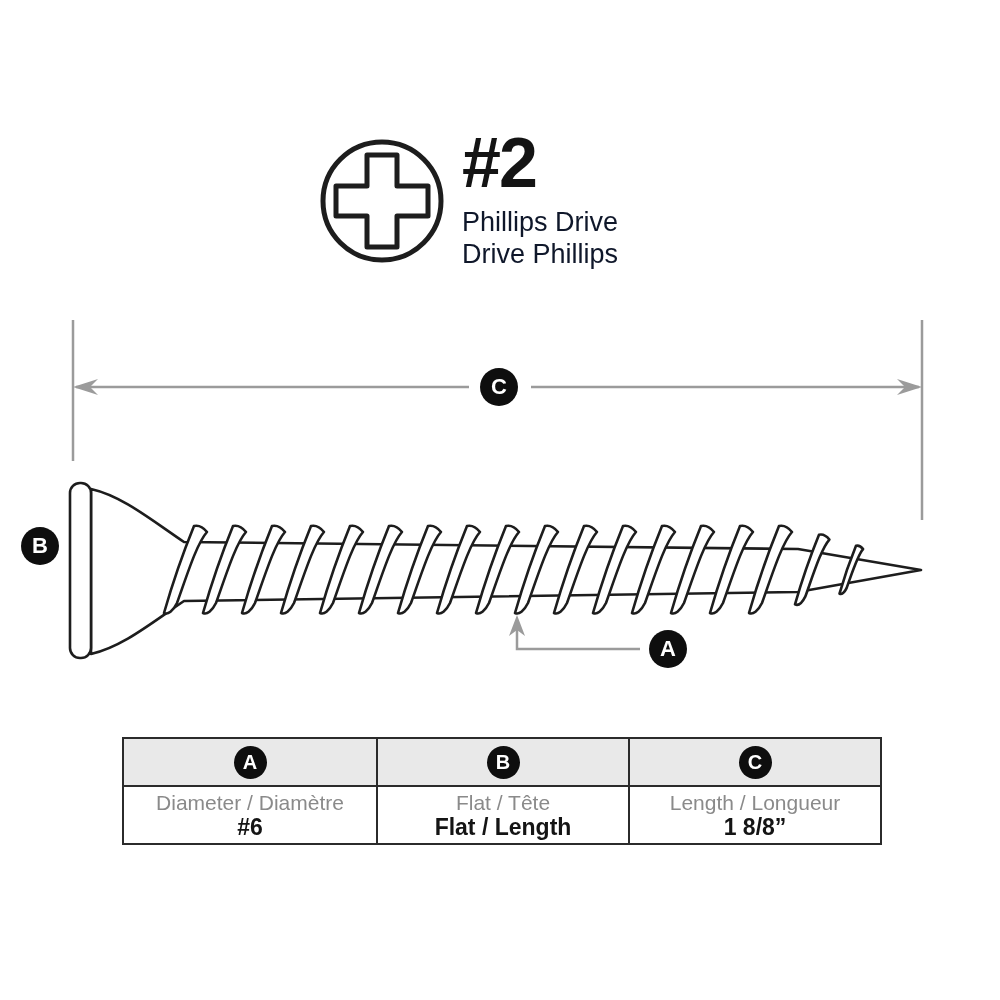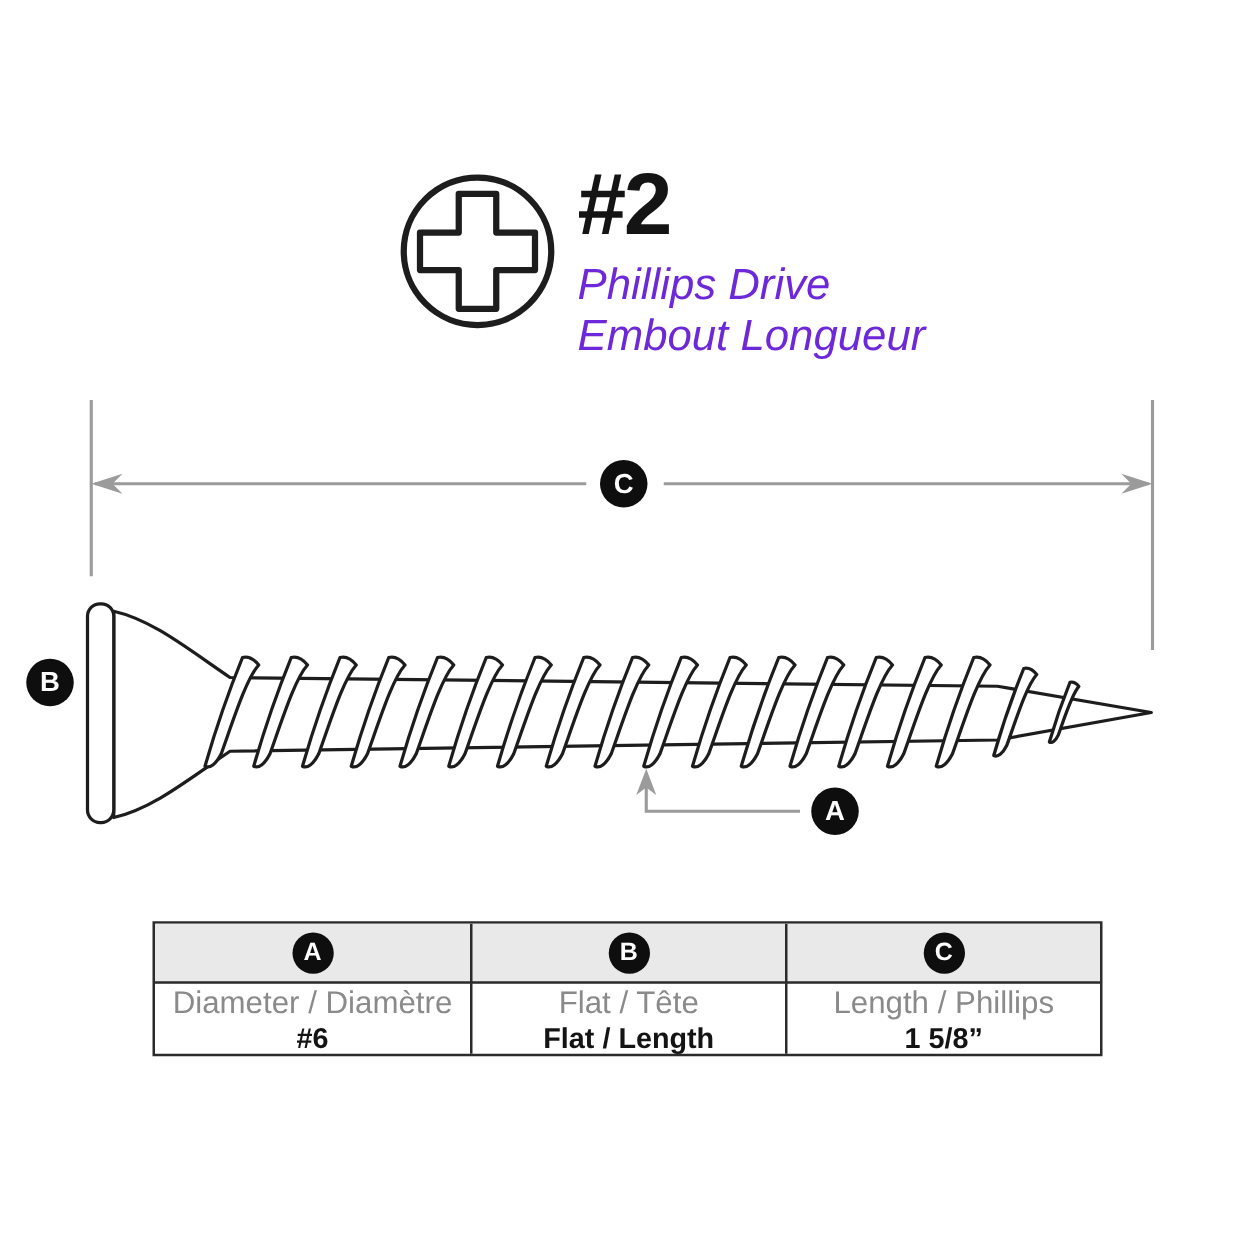--- a/index.html
+++ b/index.html
@@ -6,21 +6,21 @@
   .stage{
     position:relative;width:1000px;height:1000px;background:#ffffff;overflow:hidden;
     font-family:"Liberation Sans", sans-serif;
   }
   
   .drive-icon{position:absolute;left:317px;top:136px;width:130px;height:130px;}
   .drive-text{position:absolute;left:462px;top:128px;}
   .drive-size{
     font-size:70px;font-weight:800;letter-spacing:-2px;color:#141414;line-height:1.0;
   }
-  .drive-name{font-size:35px;color:#6d28d9;line-height:1.18;font-style:italic;}
+  .drive-name{font-size:27px;color:#0f172a;line-height:1.18;}
   .drive-name.first{margin-top:9px;}
   
   .diagram{position:absolute;left:0;top:0;width:1000px;height:1000px;}
   
   .badge{
     position:absolute;width:38px;height:38px;border-radius:50%;background:#0e0e0e;
     color:#fff;font-weight:700;font-size:22px;display:flex;align-items:center;justify-content:center;
   }
   .badge-c{left:480px;top:368px;}
   .badge-b{left:21px;top:527px;}
@@ -37,37 +37,37 @@
   }
   .th:nth-child(2),.th:nth-child(3),.td:nth-child(5),.td:nth-child(6){border-left:2px solid #2b2b2b;}
   .badge-table{
     position:static;width:33px;height:33px;font-size:20px;border-radius:50%;background:#0e0e0e;
     color:#fff;font-weight:700;display:flex;align-items:center;justify-content:center;
   }
   .td{
     display:flex;flex-direction:column;align-items:center;justify-content:center;
     padding-top:2px;
   }
-  .td .lbl{font-size:25px;color:#8a8a8a;line-height:1.1;}
+  .td .lbl{font-size:21px;color:#8a8a8a;line-height:1.1;}
   .td .val{font-size:23px;font-weight:700;color:#141414;line-height:1.15;}
 </style>
 </head>
 <body>
 
 <div class="stage">
 
   <svg class="drive-icon" viewBox="0 0 130 130">
     <circle cx="65" cy="65" r="59" fill="#fff" stroke="#1d1d1d" stroke-width="5"></circle>
     <path d="M 50 19 H 80 V 50 H 111 V 80 H 80 V 111 H 50 V 80 H 19 V 50 H 50 Z" fill="#fff" stroke="#1d1d1d" stroke-width="5" stroke-linejoin="round"></path>
   </svg>
 
   <div class="drive-text">
     <div class="drive-size">#2</div>
     <div class="drive-name first">Phillips Drive</div>
-    <div class="drive-name">Embout Longueur</div>
+    <div class="drive-name">Drive Phillips</div>
   </div>
 
   <svg class="diagram" viewBox="0 0 1000 1000">
 
     <g stroke="#9b9b9b" stroke-width="2.5" fill="none">
       <line x1="73" y1="320" x2="73" y2="461"></line>
       <line x1="922" y1="320" x2="922" y2="520"></line>
       <line x1="76" y1="387" x2="469" y2="387"></line>
       <line x1="531" y1="387" x2="919" y2="387"></line>
     </g>
@@ -122,18 +122,18 @@
 
     <div class="td">
       <span class="lbl">Diameter / Diamètre</span>
       <span class="val">#6</span>
     </div>
     <div class="td">
       <span class="lbl">Flat / Tête</span>
       <span class="val">Flat / Length</span>
     </div>
     <div class="td">
-      <span class="lbl">Length / Phillips</span>
-      <span class="val">1 5/8”</span>
+      <span class="lbl">Length / Longueur</span>
+      <span class="val">1 8/8”</span>
     </div>
   </div>
 
 </div>
 
 </body></html>

